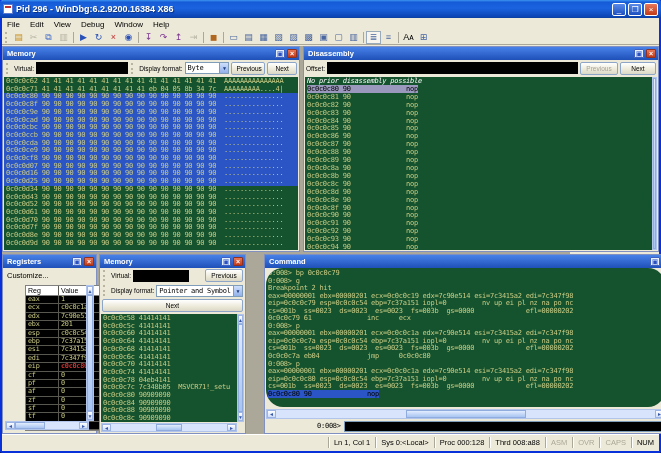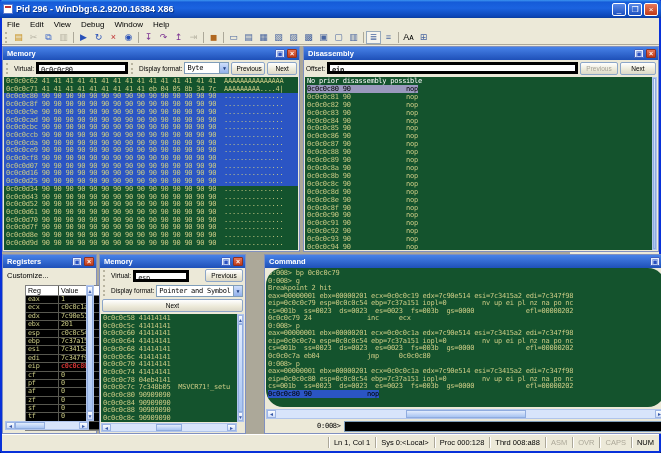--- a/index.html
+++ b/index.html
@@ -35,32 +35,32 @@
   .pane { position:absolute; background:#ece9d8; border:1px solid #8090c0; }
   .pane-title { height:13px; background:linear-gradient(180deg,#4782e8,#1e50b8); display:flex; align-items:center; padding:0 2px 0 4px; }
   .pane-title .pt-label { color:#fff; font-weight:bold; font-size:7.5px; }
   .pt-btns { margin-left:auto; display:flex; gap:2px; }
   .pt-btn { width:10px; height:9px; font-size:7px; line-height:8px; text-align:center; border-radius:1px; }
   .pt-dock { background:#e8f0fc; border:1px solid #4060c0; color:#2850c0; }
   .pt-close { background:linear-gradient(180deg,#e87858,#c03a18); border:1px solid #903020; color:#fff; font-weight:bold; }
 
   .pane-toolbar { background:#ece9d8; display:flex; align-items:center; padding:0 2px; gap:2px; }
   .fld-label { font-size:6.5px; color:#000; white-space:nowrap; }
-  .textbox { background:#fff; border:3px solid #000000; height:12px; font-size:7px; line-height:10px; padding:0 2px; color:#000; overflow:hidden; white-space:nowrap; }
+  .textbox { background:#fff; border:6px solid #000000; height:12px; font-size:7px; line-height:10px; padding:0 2px; color:#000; overflow:hidden; white-space:nowrap;text-align:center; }
   .selectbox { background:#fff; border:1px solid #7f9db9; height:12px; display:flex; align-items:center; font-size:7px; padding-left:2px; color:#000; white-space:nowrap; overflow:hidden; }
   .selectbox .arrow { margin-left:auto; width:9px; height:10px; background:linear-gradient(180deg,#cfdffc,#92b0ea); border-left:1px solid #7f9db9; color:#1c3c80; font-size:5px; line-height:10px; text-align:center; }
   .xp-btn { background:linear-gradient(180deg,#ffffff,#ece9d8 60%,#dcd8c8); border:1px solid #8da6c8; border-radius:2px; height:13px; font-size:6.5px; padding:0 4px; line-height:11px; text-align:center; color:#000; white-space:nowrap; }
   .xp-btn.disabled { color:#a8a49a; }
 
   .console { background:#14532d; overflow:hidden; position:relative; }
   .crow { white-space:pre; color:var(--khaki); font-size:7px; line-height:7.7px; padding-left:2px; }
   .crow.sel { background:var(--selblue); }
   .dasm-line { white-space:pre; color:var(--khaki); font-size:7px; line-height:7.9px; padding-left:2px; }
   .dasm-line .dsel { background:var(--dasmsel); color:#000; }
-  .notice { color:#fff; }
+  .notice { color:#fff;font-style:italic; }
   .cmd-line { white-space:pre; color:var(--khaki); font-size:7px; line-height:7.55px; padding-left:2px; }
   .cmd-line .csel { background:var(--selblue); color:#000; }
 
   
   .hscroll { background:#d8e4fb; border:1px solid #b0c4ec; display:flex; align-items:stretch; }
   .vscroll { background:#d8e4fb; border:1px solid #b0c4ec; display:flex; flex-direction:column; align-items:stretch; }
   .sc-arrow { background:linear-gradient(180deg,#fdfefe,#cfdcf8); border:1px solid #9cb4e4; color:#3a5aa8; font-size:5px; display:flex; align-items:center; justify-content:center; flex:0 0 9px; }
   .sc-thumb { background:linear-gradient(180deg,#e2ecfd,#a8c4f2); border:1px solid #90acdf; }
   .sc-track { flex:1; }
 
@@ -443,21 +443,21 @@
           <span class="pt-btn pt-close">×</span>
         </span>
       </div>
       <div class="console" id="command-body" style="position:absolute;left:1px;top:13px;right:9px;bottom:26px;padding-top:2px;border-radius:17px;">
           <div class="cmd-line mono"><span>0:008&gt; bp 0c0c0c79</span></div>
           <div class="cmd-line mono"><span>0:008&gt; g</span></div>
           <div class="cmd-line mono"><span>Breakpoint 2 hit</span></div>
           <div class="cmd-line mono"><span>eax=00000001 ebx=00000201 ecx=0c0c0c19 edx=7c90e514 esi=7c3415a2 edi=7c347f98</span></div>
           <div class="cmd-line mono"><span>eip=0c0c0c79 esp=0c0c0c54 ebp=7c37a151 iopl=0         nv up ei pl nz na po nc</span></div>
           <div class="cmd-line mono"><span>cs=001b  ss=0023  ds=0023  es=0023  fs=003b  gs=0000             efl=00000202</span></div>
-          <div class="cmd-line mono"><span>0c0c0c79 24              inc     ecx</span></div>
+          <div class="cmd-line mono"><span>0c0c0c79 61              inc     ecx</span></div>
           <div class="cmd-line mono"><span>0:008&gt; p</span></div>
           <div class="cmd-line mono"><span>eax=00000001 ebx=00000201 ecx=0c0c0c1a edx=7c90e514 esi=7c3415a2 edi=7c347f98</span></div>
           <div class="cmd-line mono"><span>eip=0c0c0c7a esp=0c0c0c54 ebp=7c37a151 iopl=0         nv up ei pl nz na po nc</span></div>
           <div class="cmd-line mono"><span>cs=001b  ss=0023  ds=0023  es=0023  fs=003b  gs=0000             efl=00000202</span></div>
           <div class="cmd-line mono"><span>0c0c0c7a eb04            jmp     0c0c0c80</span></div>
           <div class="cmd-line mono"><span>0:008&gt; p</span></div>
           <div class="cmd-line mono"><span>eax=00000001 ebx=00000201 ecx=0c0c0c1a edx=7c90e514 esi=7c3415a2 edi=7c347f98</span></div>
           <div class="cmd-line mono"><span>eip=0c0c0c80 esp=0c0c0c54 ebp=7c37a151 iopl=0         nv up ei pl nz na po nc</span></div>
           <div class="cmd-line mono"><span>cs=001b  ss=0023  ds=0023  es=0023  fs=003b  gs=0000             efl=00000202</span></div>
           <div class="cmd-line mono"><span class="csel">0c0c0c80 90              nop</span></div>

